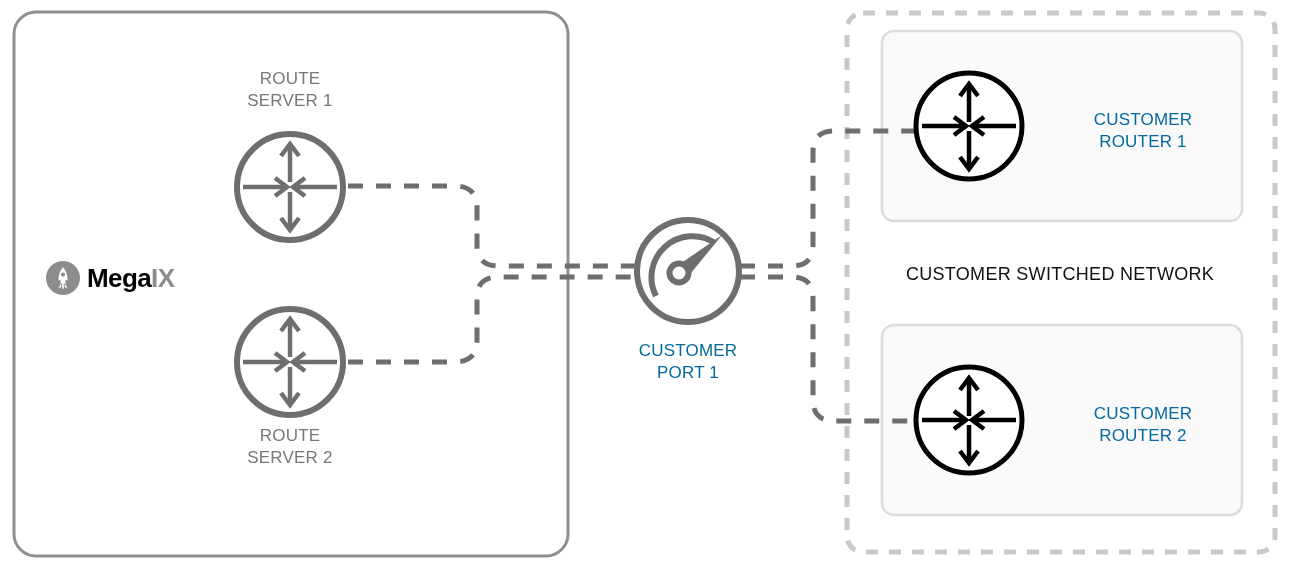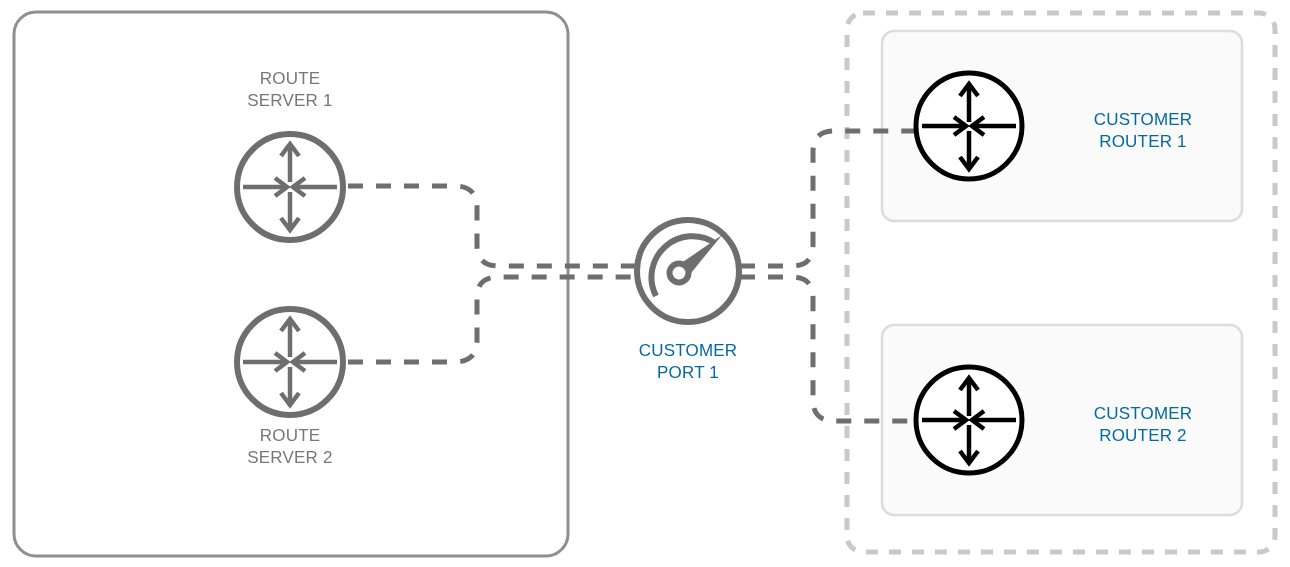--- a/index.html
+++ b/index.html
@@ -152,30 +152,41 @@
       <line x1="969" y1="425" x2="969" y2="462" stroke="#000000" stroke-width="4.5"></line>
       <polyline points="960,451 969,463 978,451" fill="none" stroke="#000000" stroke-width="4.5" stroke-linejoin="miter"></polyline>
       <line x1="922" y1="420" x2="965" y2="420" stroke="#000000" stroke-width="4.5"></line>
       <polyline points="954,411 966,420 954,429" fill="none" stroke="#000000" stroke-width="4.5" stroke-linejoin="miter"></polyline>
       <line x1="1016" y1="420" x2="973" y2="420" stroke="#000000" stroke-width="4.5"></line>
       <polyline points="984,411 972,420 984,429" fill="none" stroke="#000000" stroke-width="4.5" stroke-linejoin="miter"></polyline>
     </g>
 
   </svg>
 
+  <div id="megaix-logo">
+    <svg class="logo-mark" viewBox="0 0 34 34" xmlns="http://www.w3.org/2000/svg">
+      <circle cx="17" cy="17" r="17" fill="#8c8c8c"></circle>
+      <path d="M17 6 C13.6 10 12.4 15 12.4 19.2 L14.6 19.2 L14.6 23.4 L12.2 27.6 L15.2 26.1 L15.2 22.6 L16.2 22.6 L16.2 27.8 L17.8 27.8 L17.8 22.6 L18.8 22.6 L18.8 26.1 L21.8 27.6 L19.4 23.4 L19.4 19.2 L21.6 19.2 C21.6 15 20.4 10 17 6 Z" fill="#ffffff"></path>
+      <circle cx="17" cy="13.6" r="2.1" fill="#8c8c8c"></circle>
+    </svg>
+    <div class="logo-text">
+      <span class="logo-mega">Mega</span><span class="logo-ix">IX</span>
+    </div>
+  </div>
 
   <div class="label label-gray" style="left:190px; top:68px; width:200px;">ROUTE
 SERVER 1</div>
 
   <div class="label label-gray" style="left:190px; top:425px; width:200px;">ROUTE
 SERVER 2</div>
 
   <div class="label label-black" style="left:588px; top:340px; width:200px;">CUSTOMER
 PORT 1</div>
 
   <div class="label label-black" style="left:1038px; top:109px; width:210px; text-align:center;">CUSTOMER
 ROUTER 1</div>
 
   <div class="label label-black" style="left:1038px; top:403px; width:210px; text-align:center;">CUSTOMER
 ROUTER 2</div>
 
+  <div class="label label-section" style="left:860px; top:263px; width:400px;">CUSTOMER SWITCHED NETWORK</div>
 
 </div>
 
 </body></html>

